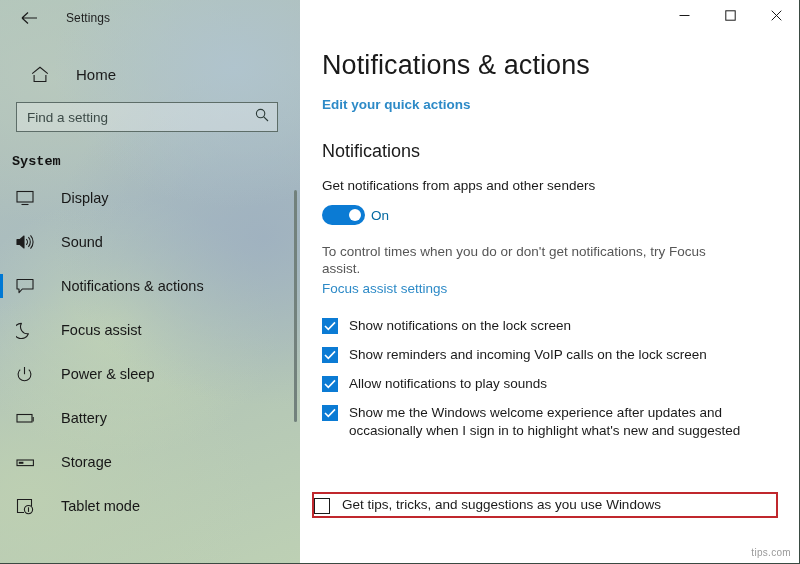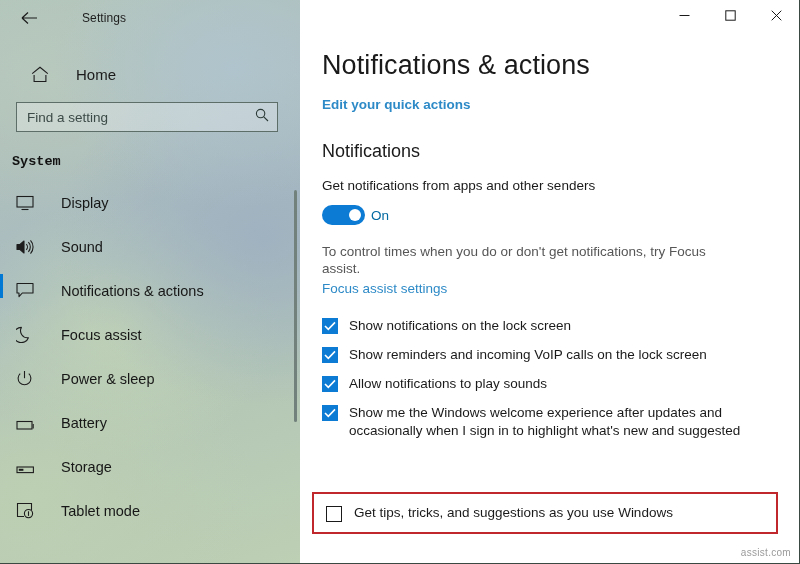--- a/index.html
+++ b/index.html
@@ -47,21 +47,21 @@
 
   .back-arrow {
     width: 30px; height: 28px;
     display: flex; align-items: center; justify-content: center;
     color: #1a1a1a;
     cursor: pointer;
   }
   .back-arrow svg { display: block; }
 
   #settings-title {
-    margin-left: 38px;
+    margin-left: 22px;
     font-size: 12px;
     color: #1d1d1d;
     letter-spacing: 0.1px;
   }
 
   #home-row {
     display: flex;
     align-items: center;
     height: 30px;
     margin-top: 23px;
@@ -115,21 +115,21 @@
     color: #121212;
     font-family: Liberation Mono, monospace;
   }
 
   #nav-list {
     margin-top: 16px;
     position: relative;
   }
   .nav-item {
     display: flex;
-    align-items: flex-end;
+    align-items: center;
     height: 26px;
     margin-bottom: 18px;
     padding-left: 16px;
     position: relative;
     cursor: pointer;
   }
   .nav-item.selected::before {
     content: "";
     position: absolute;
     left: 0; top: 1px;
@@ -280,26 +280,25 @@
     line-height: 18px;
     max-width: 400px;
   }
 
   
   #highlight-row {
     position: absolute;
     left: 12px;
     top: 492px;
     width: 466px;
-    height: 42px;
+    height: 26px;
     border: 2px solid #c0272d;
     background: #ffffff;
     display: flex;
     align-items: center;
-    padding-left: 12px;
     cursor: pointer;
   }
   #highlight-row .cb-label { margin-left: 12px; }
 
   #watermark {
     position: absolute;
     right: 8px;
     bottom: 6px;
     font-size: 10px;
     color: #9a9a9a;
@@ -510,16 +509,16 @@
 
     </div>
 
     <div id="highlight-row">
       <span class="cb-box unchecked">
         
       </span>
       <span class="cb-label">Get tips, tricks, and suggestions as you use Windows</span>
     </div>
 
-    <div id="watermark">assist.com</div>
+    <div id="watermark">tips.com</div>
   </div>
 
 </div>
 
 </body></html>

